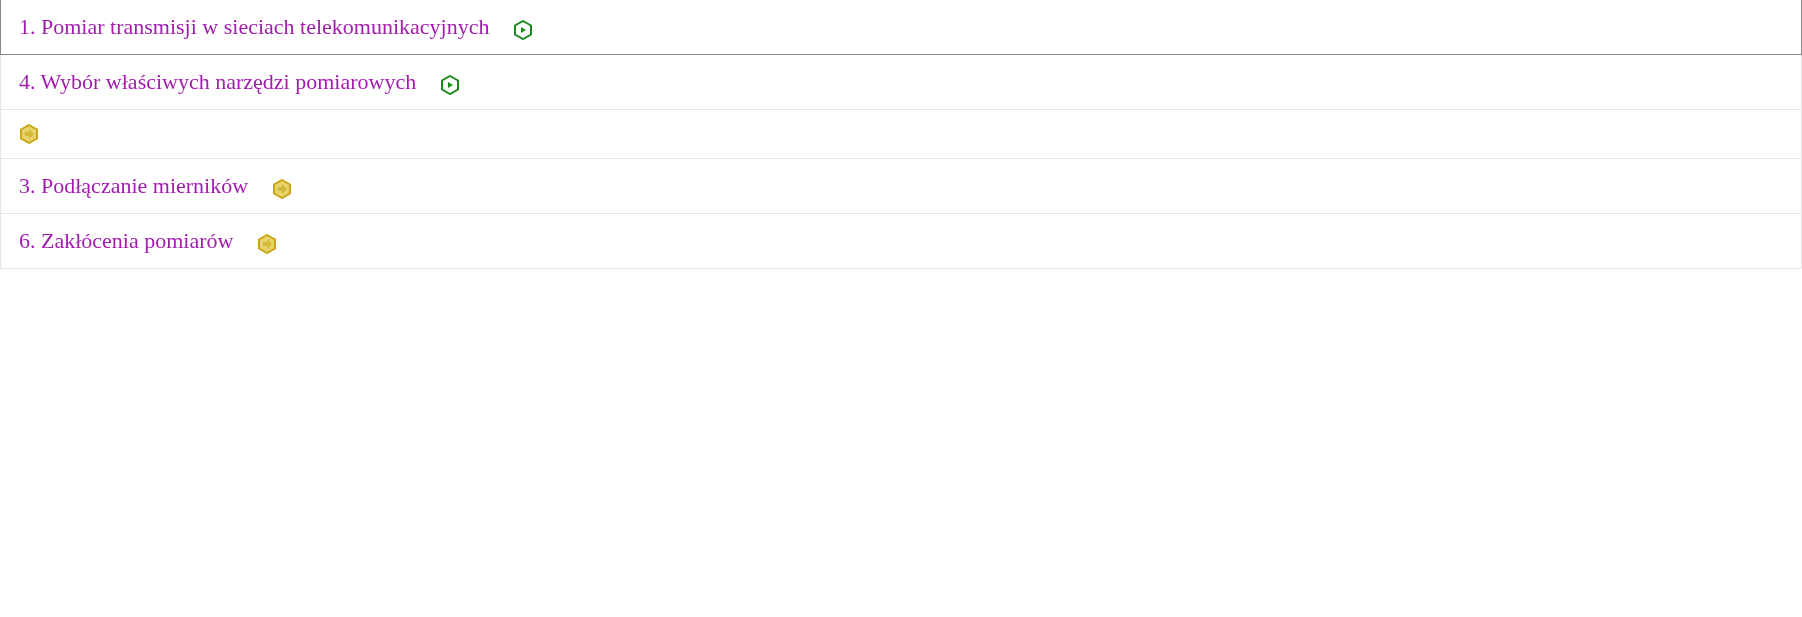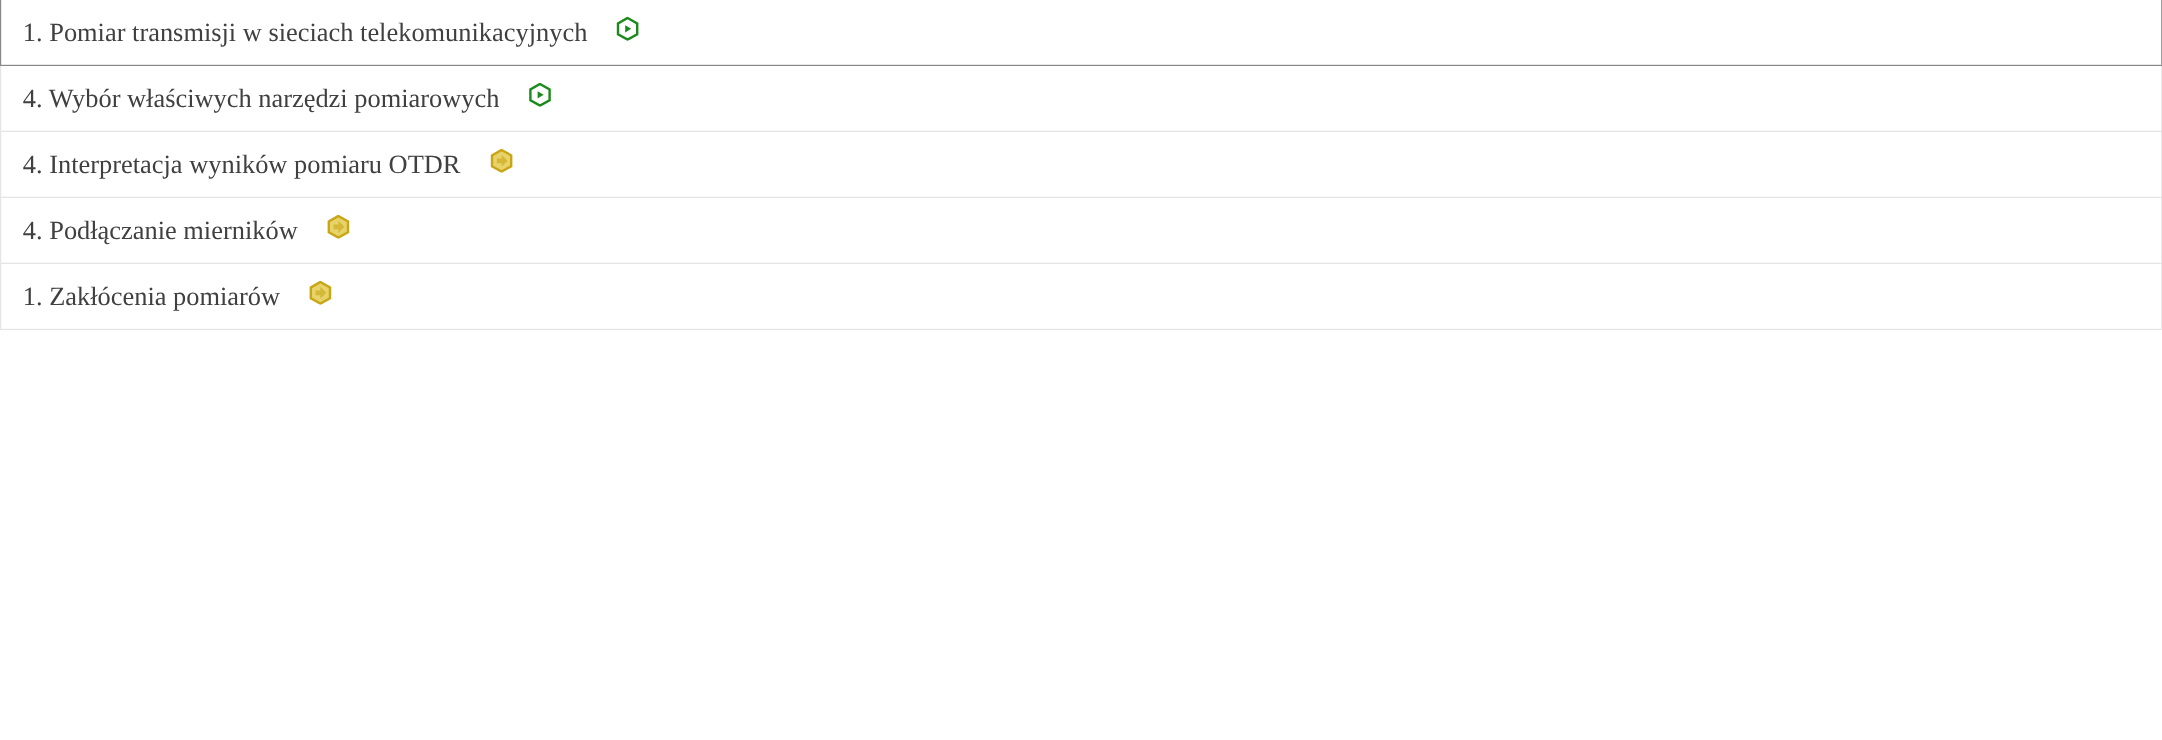--- a/index.html
+++ b/index.html
@@ -13,23 +13,23 @@
       padding: 0;
       width: 1802px;
     }
     .list-container {
       width: 100%;
     }
     .list-item {
       border: 1px solid #e5e5e5;
       padding: 14px 18px;
       font-size: 22px;
-      color: #404040;
+      color: #a21caf;
       display: flex;
-      align-items: flex-start;
+      align-items: flex-end;
       gap: 24px;
       background: #fff;
       margin-top: -1px;
     }
     .list-item.selected {
       border: 1px solid #888;
       position: relative;
       z-index: 1;
     }
     .item-text {
@@ -64,39 +64,38 @@
     <div class="list-item">
       <span class="item-text">4. Wybór właściwych narzędzi pomiarowych</span>
       <span class="status-icon">
         <svg viewBox="0 0 20 20">
           <polygon points="10,1 18,5.5 18,14.5 10,19 2,14.5 2,5.5" fill="#ffffff" stroke="#1a8a1a" stroke-width="2"></polygon>
           <path d="M8,7 L13,10 L8,13 Z" fill="#1a8a1a"></path>
         </svg>
       </span>
     </div>
     <div class="list-item">
-      <span class="item-text">4. Interpretacja wyników pomiaru OTDR</span>
       <span class="status-icon">
         <svg viewBox="0 0 20 20">
           <polygon points="10,1 18,5.5 18,14.5 10,19 2,14.5 2,5.5" fill="#e8d36a" stroke="#c9a617" stroke-width="2"></polygon>
           <path d="M10,5 L15,10 L10,15 L10,12 L6,12 L6,8 L10,8 Z" fill="#c9a617" opacity="0.6"></path>
         </svg>
       </span>
     </div>
     <div class="list-item">
-      <span class="item-text">4. Podłączanie mierników</span>
+      <span class="item-text">3. Podłączanie mierników</span>
       <span class="status-icon">
         <svg viewBox="0 0 20 20">
           <polygon points="10,1 18,5.5 18,14.5 10,19 2,14.5 2,5.5" fill="#e8d36a" stroke="#c9a617" stroke-width="2"></polygon>
           <path d="M10,5 L15,10 L10,15 L10,12 L6,12 L6,8 L10,8 Z" fill="#c9a617" opacity="0.6"></path>
         </svg>
       </span>
     </div>
     <div class="list-item">
-      <span class="item-text">1. Zakłócenia pomiarów</span>
+      <span class="item-text">6. Zakłócenia pomiarów</span>
       <span class="status-icon">
         <svg viewBox="0 0 20 20">
           <polygon points="10,1 18,5.5 18,14.5 10,19 2,14.5 2,5.5" fill="#e8d36a" stroke="#c9a617" stroke-width="2"></polygon>
           <path d="M10,5 L15,10 L10,15 L10,12 L6,12 L6,8 L10,8 Z" fill="#c9a617" opacity="0.6"></path>
         </svg>
       </span>
     </div>
   </div>
 
 </body></html>

